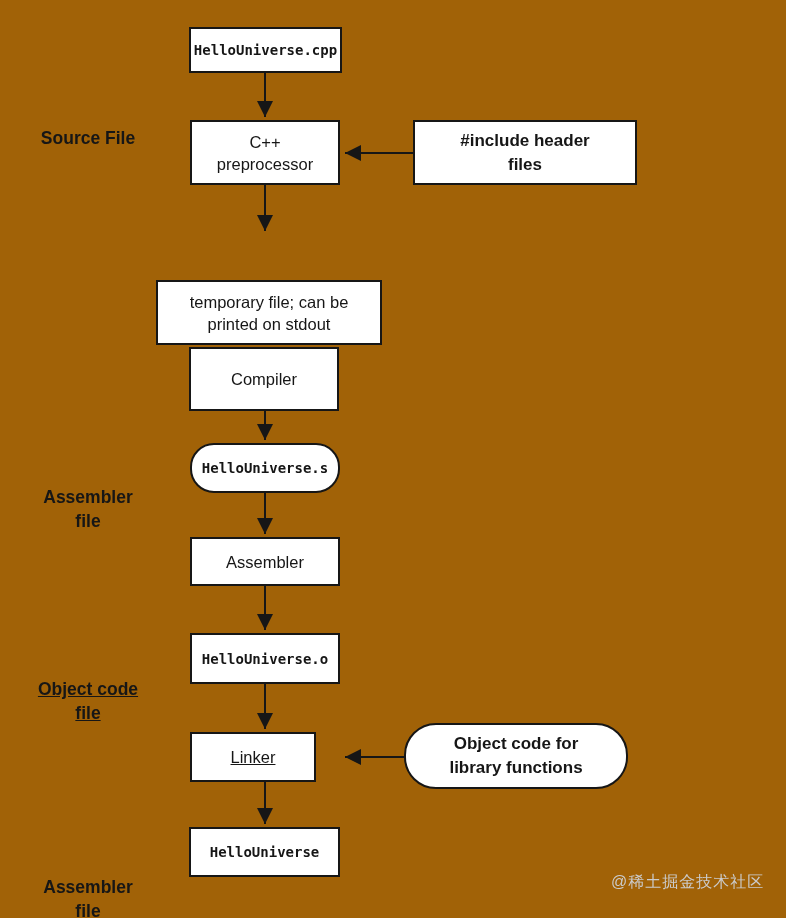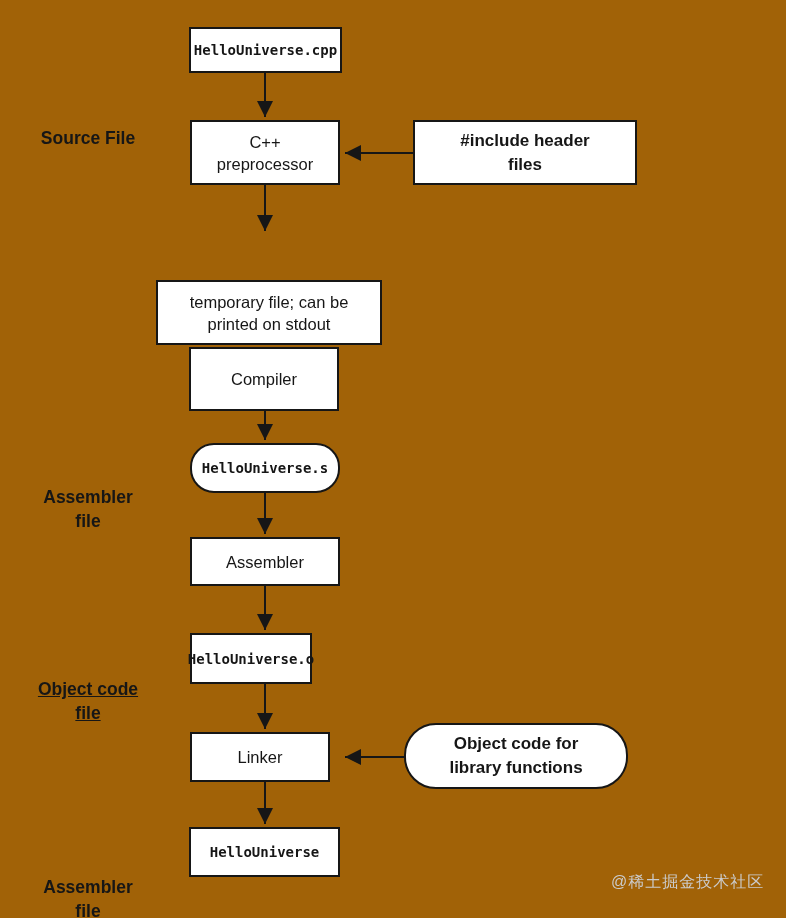--- a/index.html
+++ b/index.html
@@ -98,23 +98,23 @@
 
   <div class="box plain" style="left:156px; top:234px; width:226px; height:65px;margin-top:46px;">temporary file; can be
 printed on stdout</div>
 
   <div class="box plain" style="left:189px; top:347px; width:150px; height:64px;">Compiler</div>
 
   <div class="box mono" style="left:190px; top:443px; width:150px; height:50px;border-radius:24px;">HelloUniverse.s</div>
 
   <div class="box plain" style="left:190px; top:537px; width:150px; height:49px;">Assembler</div>
 
-  <div class="box mono" style="left:190px; top:633px; width:122px; height:51px;">HelloUniverse.o</div>
+  <div class="box mono" style="left:190px; top:633px; width:150px; height:51px;">HelloUniverse.o</div>
 
-  <div class="box plain" style="left:190px; top:732px; width:140px; height:50px;">Linker</div>
+  <div class="box plain" style="left:190px; top:732px; width:126px; height:50px;text-decoration:underline;">Linker</div>
 
   <div class="box mono" style="left:189px; top:827px; width:151px; height:50px;">HelloUniverse</div>
 
   <div class="box sidebox" style="left:413px; top:120px; width:224px; height:65px;">#include header
 files</div>
 
   <div class="box sidebox" style="left:404px; top:723px; width:224px; height:66px;border-radius:32px;">Object code for
 library functions</div>
 
   <div class="side-label" style="top:90px;">Source File</div>

